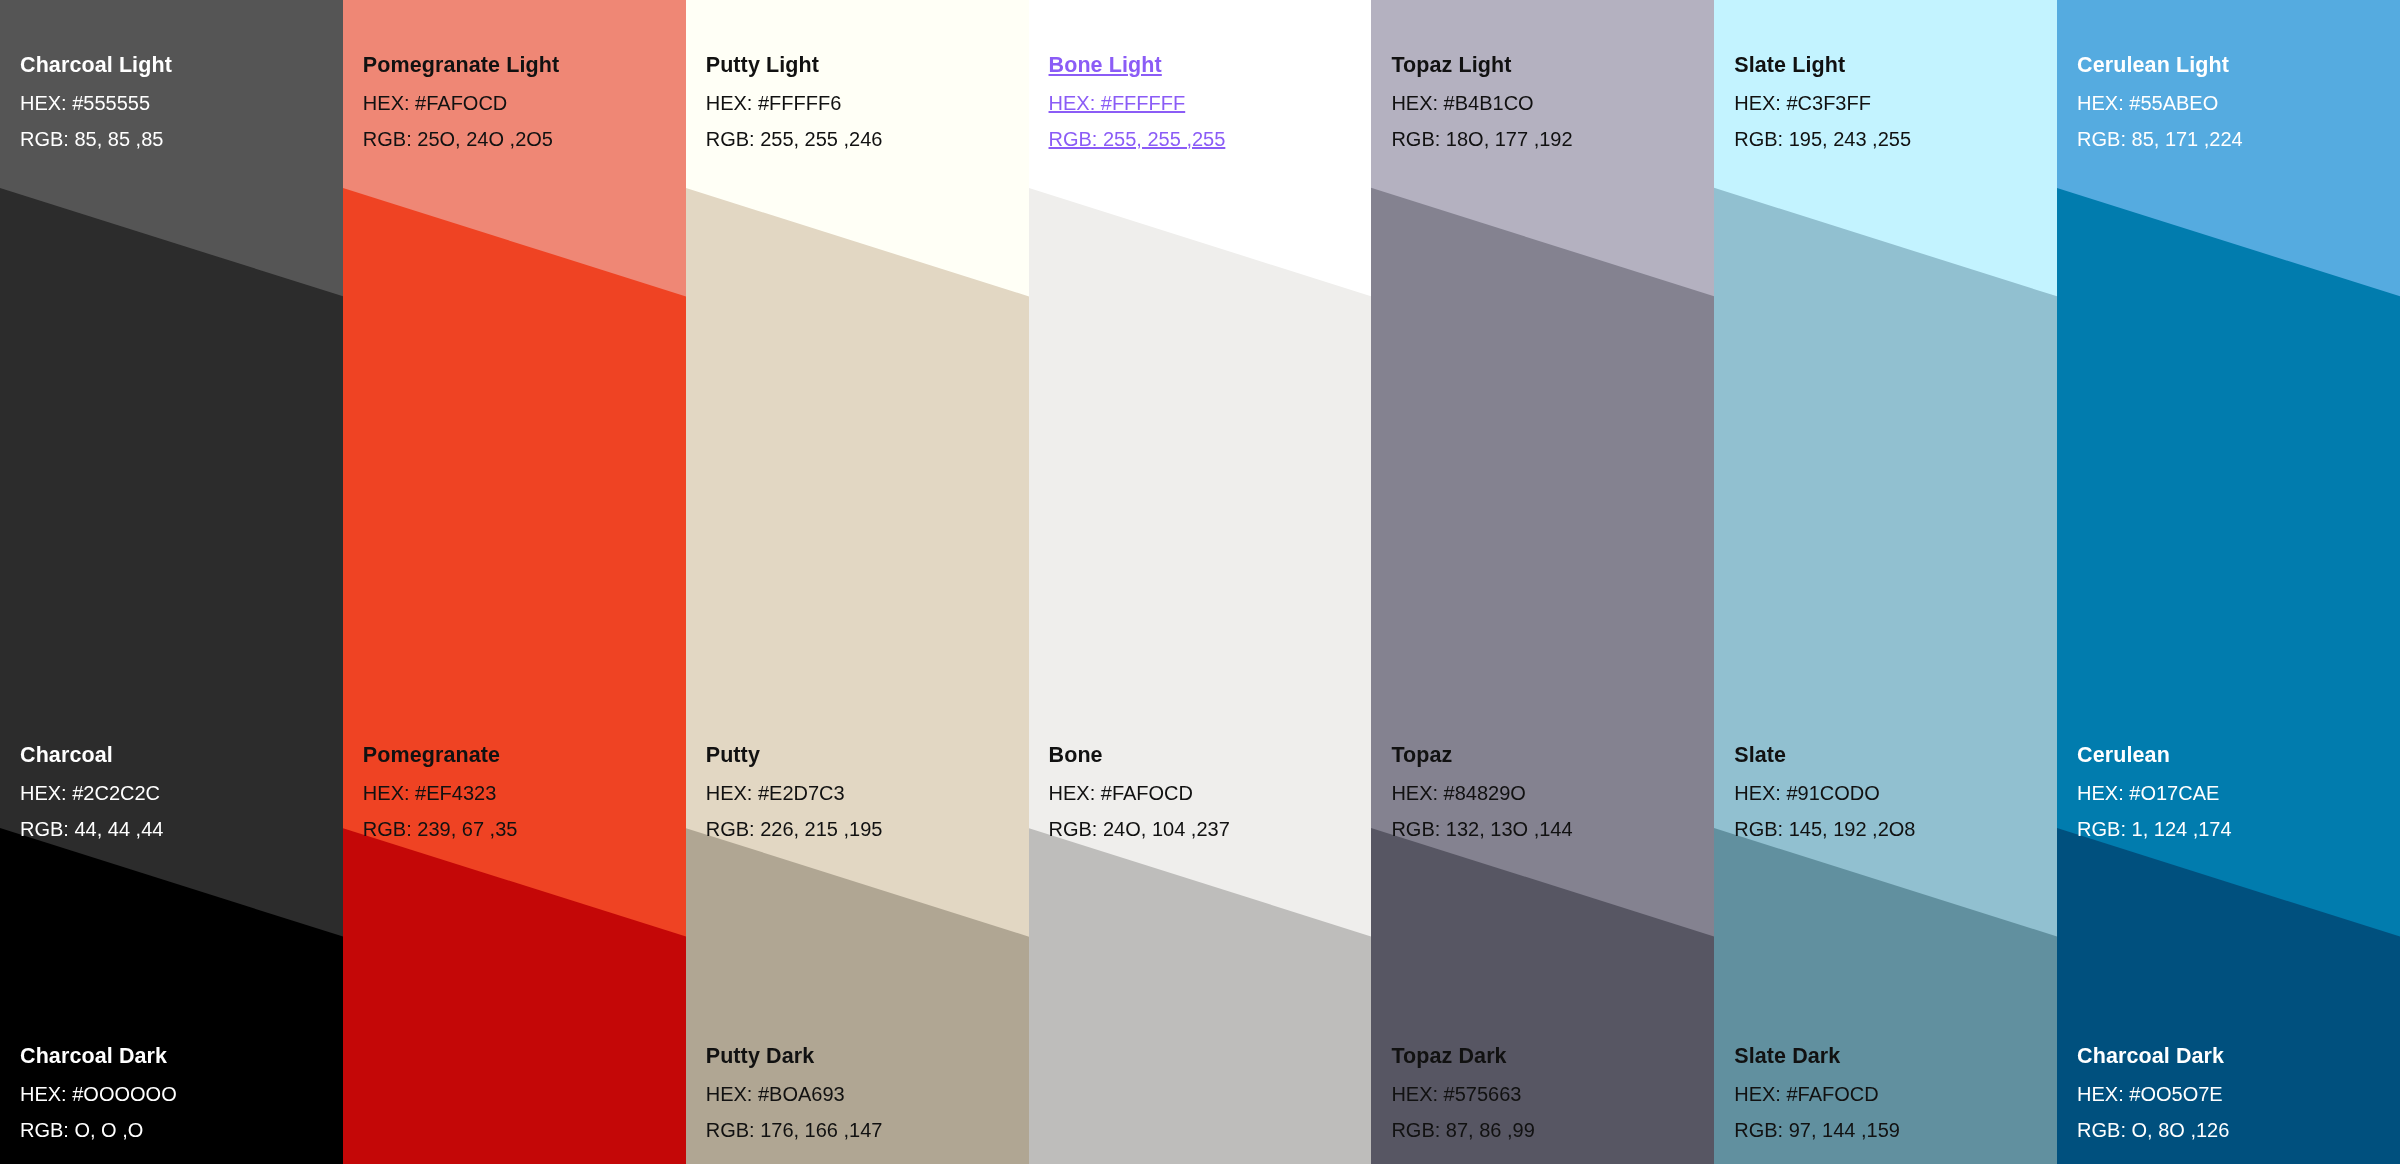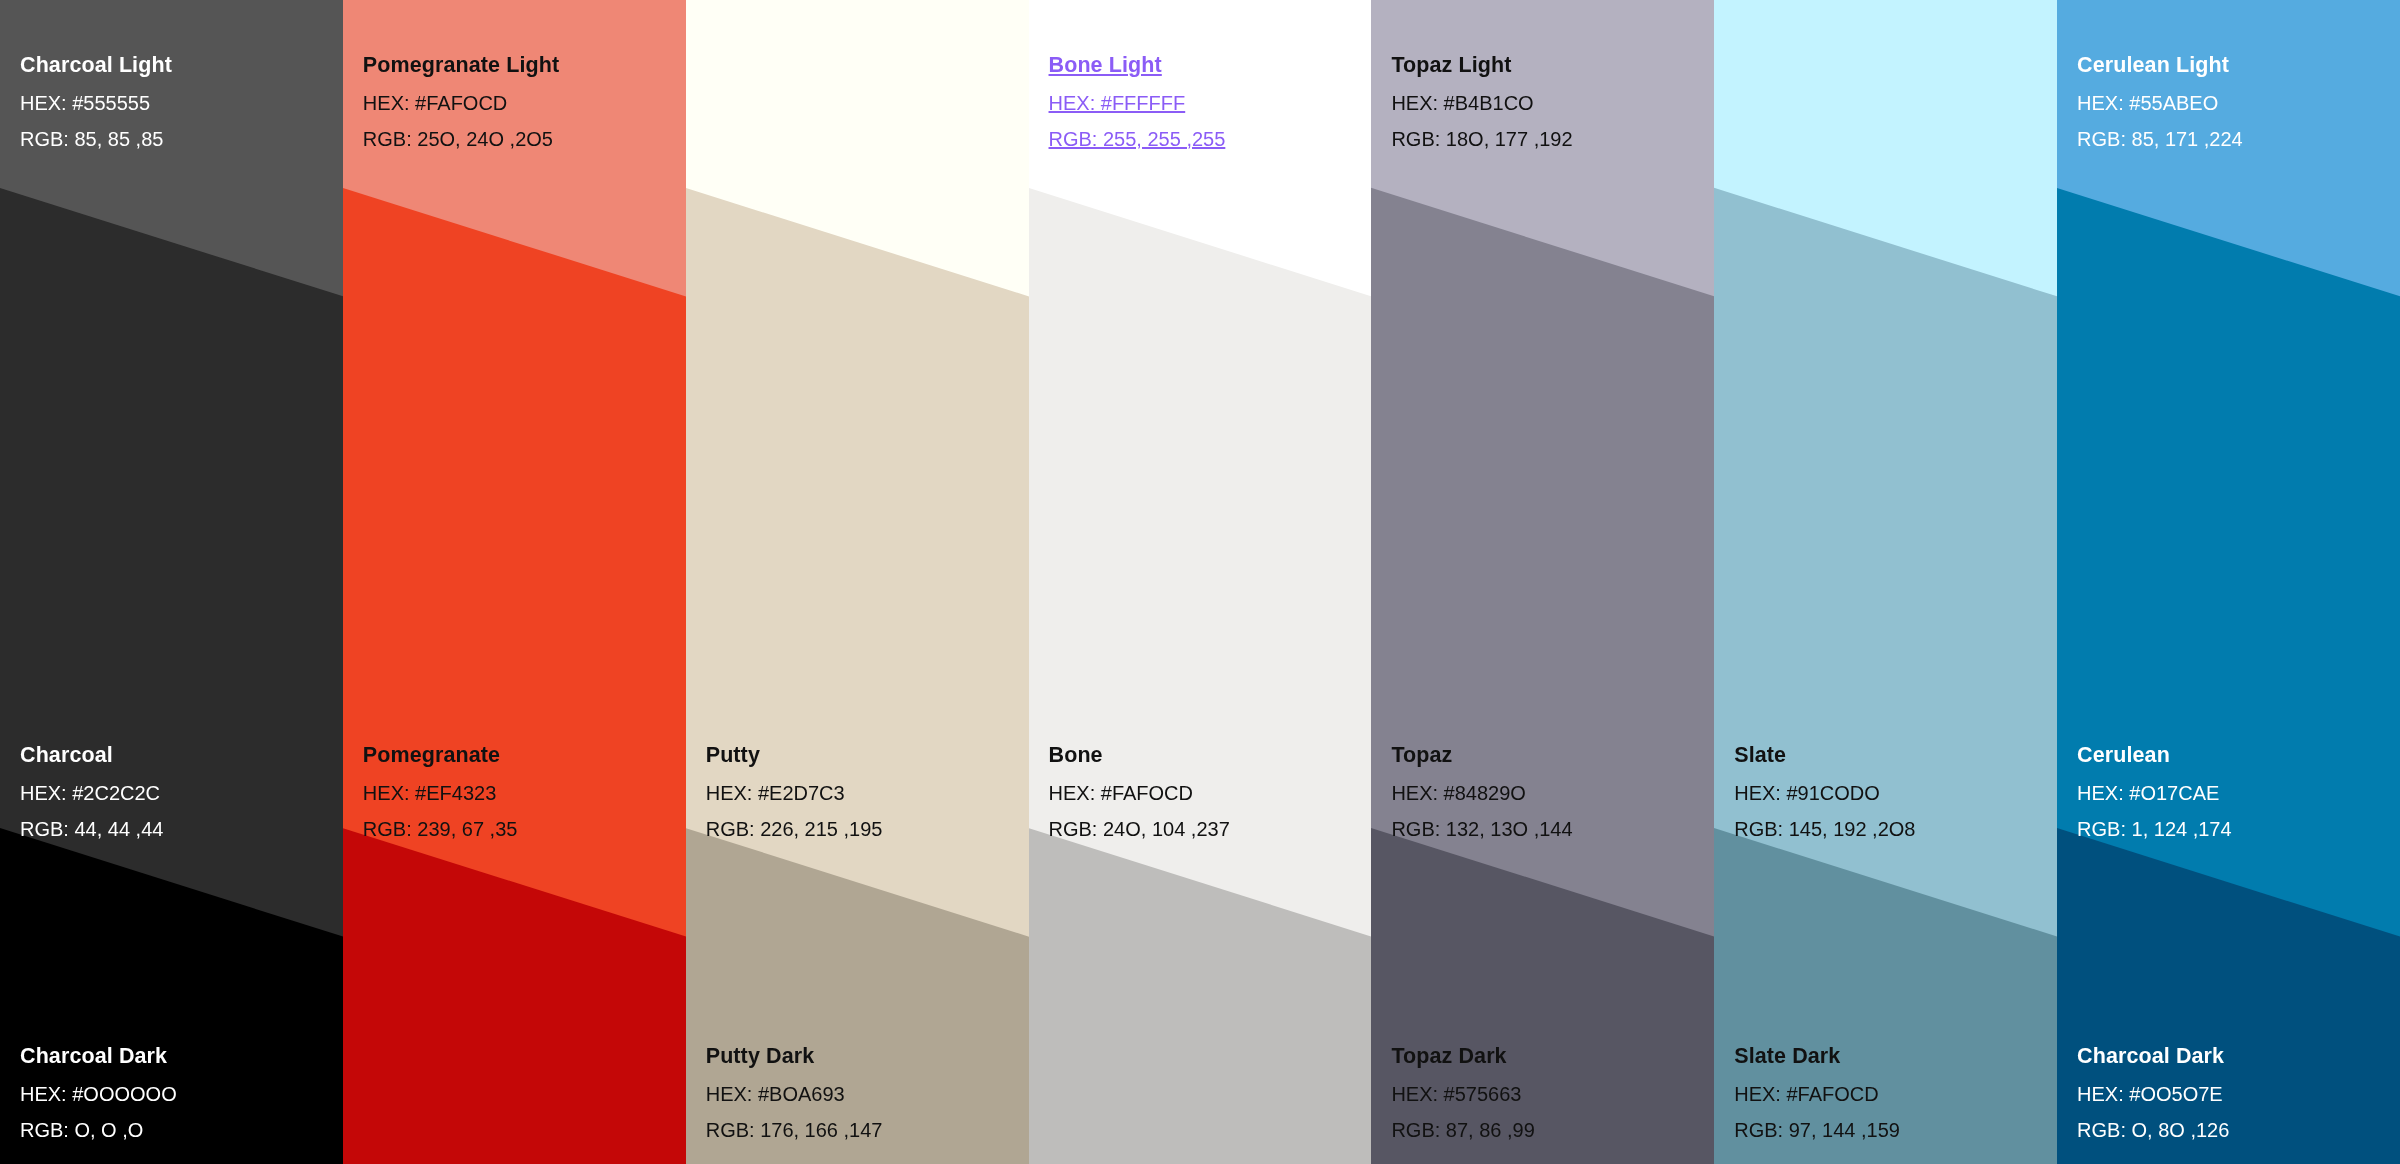--- a/index.html
+++ b/index.html
@@ -110,20 +110,25 @@
           <div class="meta">HEX: #EF4323</div>
           <div class="meta">RGB: 239, 67 ,35</div>
         </div>
       </div>
     </div>
     <div class="column">
       <div class="band band-light" style="background: rgb(255, 255, 246);"></div>
       <div class="band band-mid" style="background: rgb(226, 215, 195);"></div>
       <div class="band band-dark" style="background: rgb(176, 166, 147);"></div>
       <div class="labels">
+        <div class="swatch-label light" style="color: rgb(17, 17, 17);">
+          <div class="name">Putty Light</div>
+          <div class="meta">HEX: #FFFFF6</div>
+          <div class="meta">RGB: 255, 255 ,246</div>
+        </div>
         <div class="swatch-label mid" style="color: rgb(17, 17, 17);">
           <div class="name">Putty</div>
           <div class="meta">HEX: #E2D7C3</div>
           <div class="meta">RGB: 226, 215 ,195</div>
         </div>
         <div class="swatch-label dark" style="color: rgb(17, 17, 17);">
           <div class="name">Putty Dark</div>
           <div class="meta">HEX: #BOA693</div>
           <div class="meta">RGB: 176, 166 ,147</div>
         </div>
@@ -166,20 +171,25 @@
           <div class="meta">HEX: #575663</div>
           <div class="meta">RGB: 87, 86 ,99</div>
         </div>
       </div>
     </div>
     <div class="column">
       <div class="band band-light" style="background: rgb(195, 243, 255);"></div>
       <div class="band band-mid" style="background: rgb(145, 192, 208);"></div>
       <div class="band band-dark" style="background: rgb(97, 144, 159);"></div>
       <div class="labels">
+        <div class="swatch-label light" style="color: rgb(17, 17, 17);">
+          <div class="name">Slate Light</div>
+          <div class="meta">HEX: #C3F3FF</div>
+          <div class="meta">RGB: 195, 243 ,255</div>
+        </div>
         <div class="swatch-label mid" style="color: rgb(17, 17, 17);">
           <div class="name">Slate</div>
           <div class="meta">HEX: #91CODO</div>
           <div class="meta">RGB: 145, 192 ,2O8</div>
         </div>
         <div class="swatch-label dark" style="color: rgb(17, 17, 17);">
           <div class="name">Slate Dark</div>
           <div class="meta">HEX: #FAFOCD</div>
           <div class="meta">RGB: 97, 144 ,159</div>
         </div>

